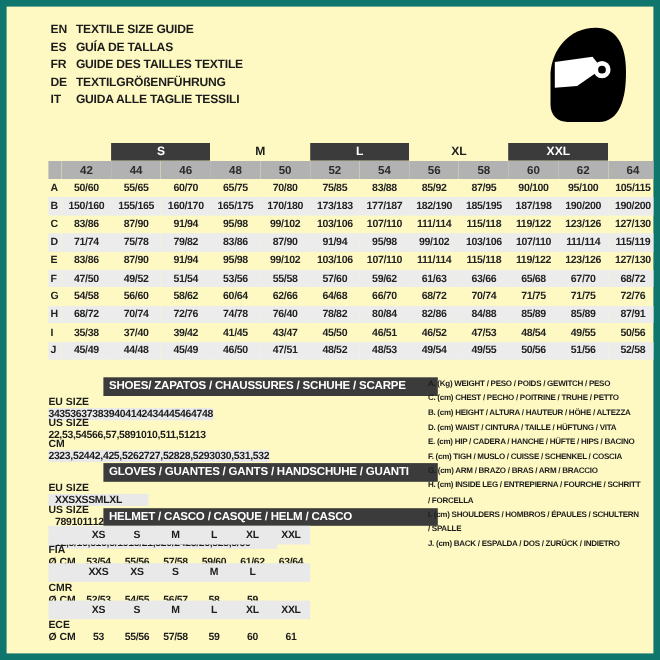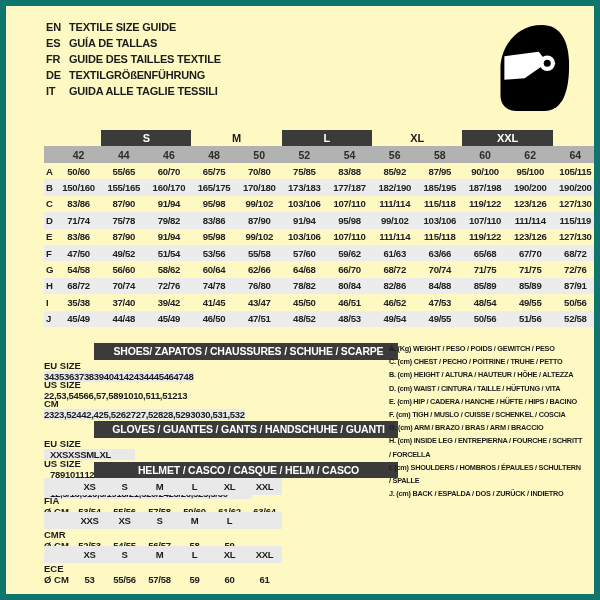--- a/index.html
+++ b/index.html
@@ -22,21 +22,21 @@
   .band-row td{height:16px;font-size:11px;font-weight:700;}
   .band.dark{background:#3b3b3b;color:#fff;}
   .num-row td{height:17px;background:#b2b2b2;font-size:10.5px;font-weight:700;color:#2d2d2d;}
   .data-row td{height:16.4px;font-size:9.6px;font-weight:700;letter-spacing:-0.3px;color:#222;}
   .data-row.stripe td{background:#ececec;}
   .main-table .rowlab{text-align:left;padding-left:2px;}
 
   
   .small{position:absolute;left:38px;width:354px;}
   .bar{margin-left:50px;height:17px;background:#3b3b3b;color:#fff;font-size:10.5px;font-weight:700;
-       line-height:17px;padding-left:5px;box-sizing:border-box;letter-spacing:-0.2px;white-space:nowrap;overflow:hidden;text-align:center;}
+       line-height:17px;padding-left:5px;box-sizing:border-box;letter-spacing:-0.2px;white-space:nowrap;overflow:hidden;}
   .srow{display:flex;align-items:flex-start;flex-direction:column;}
   .rlabel{width:50px;flex:none;font-size:9.5px;font-weight:700;display:flex;align-items:center;}
   .vals{flex:1;display:flex;align-items:center;}
   .vals.shaded{background:#e9e9e9;}
   .cell{flex:1;text-align:center;font-size:9.5px;font-weight:700;letter-spacing:-0.3px;white-space:nowrap;}
   #shoes-rows .srow{height:19px;}
   #gloves-rows .srow{height:19.5px;}
   #gloves-rows .vals{padding:0 24px 0 6px;}
 
   
@@ -230,21 +230,21 @@
           <td>71/75</td>
           <td>71/75</td>
           <td>72/76</td>
         </tr>
         <tr class="data-row stripe">
           <td class="rowlab">H</td>
           <td>68/72</td>
           <td>70/74</td>
           <td>72/76</td>
           <td>74/78</td>
-          <td>76/80</td>
+          <td>76/40</td>
           <td>78/82</td>
           <td>80/84</td>
           <td>82/86</td>
           <td>84/88</td>
           <td>85/89</td>
           <td>85/89</td>
           <td>87/91</td>
         </tr>
         <tr class="data-row ">
           <td class="rowlab">I</td>

